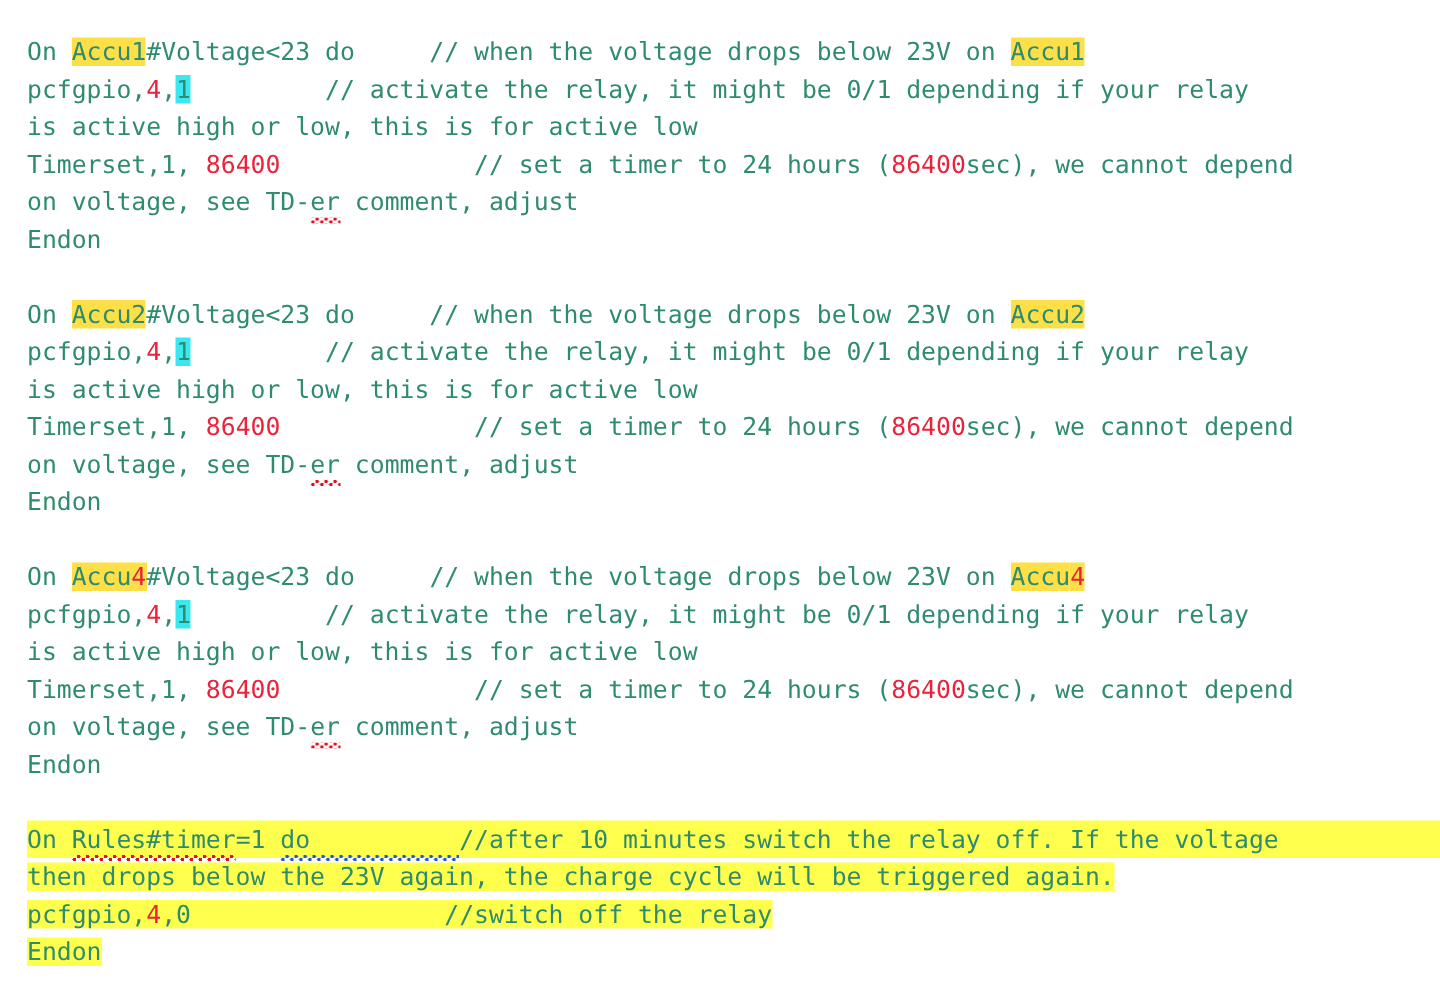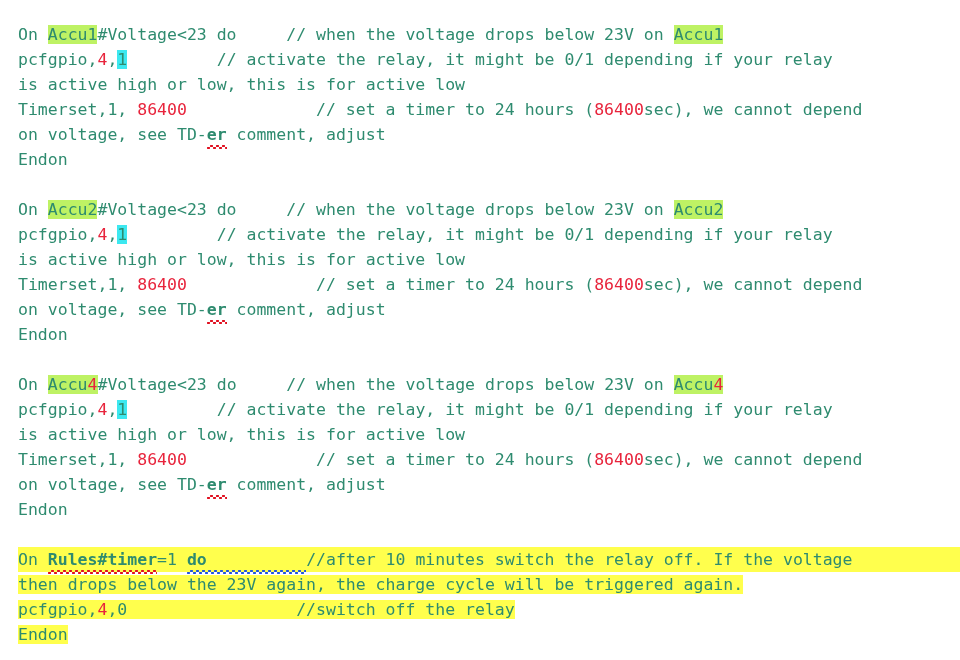--- a/index.html
+++ b/index.html
@@ -20,28 +20,27 @@
     color: #2e8b6f;
     white-space: pre;
     letter-spacing: 0px;
   }
   .block { }
   .line { white-space: pre; height: 25px; }
   .spacer { height: 25px; }
 
   
   .num      { color: #e8243c; }
-  .hl-green { background: #bef264; }
+  .hl-green { background: #fde047; }
   .hl-cyan  { background: #3ce8f0; }
 
   
   .sq-red, .sq-blue {
     position: relative;
     display: inline-block;
-    font-weight: bold;
   }
   .sq-red::after, .sq-blue::after {
     content: "";
     position: absolute;
     left: 0;
     right: 0;
     bottom: -2px;
     height: 4px;
     background-repeat: repeat-x;
     background-size: 6px 4px;

